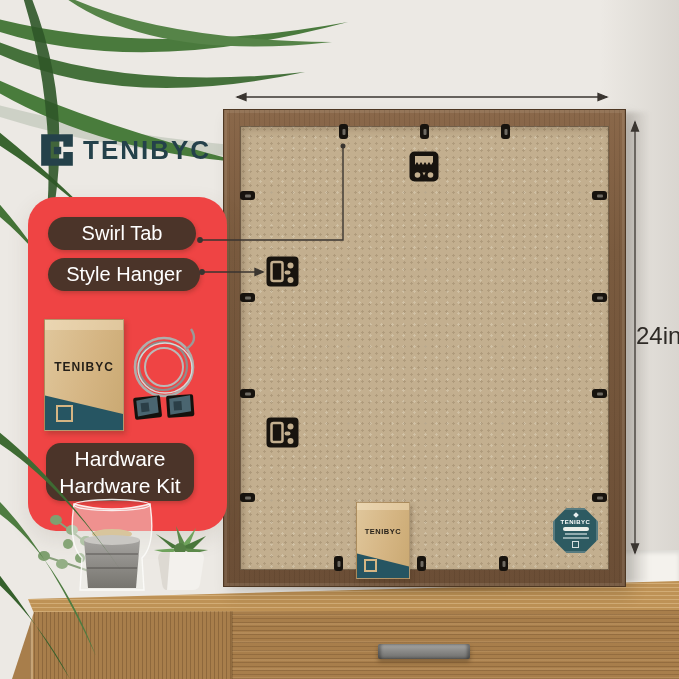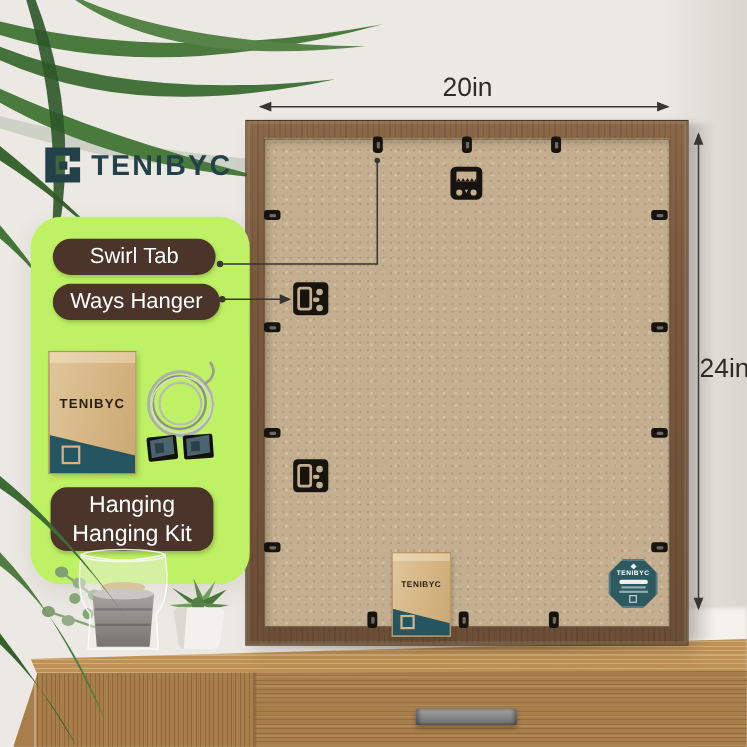--- a/index.html
+++ b/index.html
@@ -61,21 +61,21 @@
     clip-path:polygon(30% 0,70% 0,100% 30%,100% 70%,70% 100%,30% 100%,0 70%,0 30%);
     box-shadow:inset 0 0 0 2px rgba(255,255,255,.20);
     display:flex;flex-direction:column;align-items:center;justify-content:center;gap:2px;}
   .badge-diamond{width:4px;height:4px;background:#E8EFEF;transform:rotate(45deg);}
   .badge-brand{font-size:6px;font-weight:bold;color:#FFFFFF;letter-spacing:.5px;line-height:6px;}
   .badge-bar{width:26px;height:4px;background:#EDEFEA;border-radius:2px;}
   .badge-line{height:2px;background:rgba(230,240,240,.55);}
   .badge-sq{width:5px;height:5px;border:1px solid rgba(255,255,255,.8);}
 
   
-  .card{left:28px;top:197px;width:199px;height:334px;background:#bef264;border-radius:28px;
+  .card{left:28px;top:197px;width:199px;height:334px;background:#ef4444;border-radius:28px;
     z-index:15;box-shadow:0 8px 22px rgba(90,75,55,.12);}
   .pill{position:absolute;background:#4B3429;color:#FFFFFF;border-radius:17px;
     display:flex;align-items:center;justify-content:center;text-align:center;
     font-size:20px;box-shadow:1px 2px 4px rgba(50,30,15,.25);}
   .pill-kit{border-radius:15px;line-height:27px;font-size:21px;}
 
   
   .dresser-top{left:0;top:578px;width:679px;height:42px;z-index:8;
     background:#BE9256;
     clip-path:polygon(28px 21px,679px 3px,679px 42px,36px 40px);
@@ -194,21 +194,21 @@
     <div class="badge-diamond"></div>
     <div class="badge-brand">TENIBYC</div>
     <div class="badge-bar"></div>
     <div class="badge-line" style="width:22px;"></div>
     <div class="badge-line" style="width:26px;"></div>
     <div class="badge-sq"></div>
   </div>
 
   <div class="abs card">
     <div class="pill" style="left:20px;top:20px;width:148px;height:33px;">Swirl Tab</div>
-    <div class="pill" style="left:20px;top:61px;width:152px;height:33px;">Ways Hanger</div>
+    <div class="pill" style="left:20px;top:61px;width:152px;height:33px;">Style Hanger</div>
 
     <div class="envelope" style="position:absolute;left:16px;top:122px;width:78px;height:110px;">
       <div class="env-fold"></div>
       <div class="env-brand" style="top:40px;font-size:12px;letter-spacing:1px;">TENIBYC</div>
       <div class="env-teal" style="height:42px;"></div>
       <div class="env-logo" style="left:11px;bottom:8px;width:13px;height:13px;"></div>
     </div>
 
     <svg style="position:absolute;left:98px;top:130px;" width="76" height="76">
       <circle cx="38" cy="40" r="29" stroke="#AEAEAC" stroke-width="2.6" fill="none"></circle>
@@ -224,21 +224,21 @@
         <polygon points="3,3 24,1 24,17 3,19" fill="#4A6570"></polygon>
         <rect x="7" y="6" width="8" height="9" fill="#2B3F47"></rect>
       </g>
       <g transform="translate(35,3) rotate(-4)">
         <rect x="0" y="0" width="27" height="22" rx="2" fill="#14110D"></rect>
         <polygon points="3,3 24,1 24,17 3,19" fill="#4A6570"></polygon>
         <rect x="7" y="6" width="8" height="9" fill="#2B3F47"></rect>
       </g>
     </svg>
 
-    <div class="pill pill-kit" style="left:18px;top:246px;width:148px;height:58px;">Hanging Hanging Kit</div>
+    <div class="pill pill-kit" style="left:18px;top:246px;width:148px;height:58px;">Hardware Hardware Kit</div>
   </div>
 
   <div class="abs dresser-top">
     <div class="grain"></div>
   </div>
   <div class="abs under-frame-shadow"></div>
   <div class="abs dresser-front">
     <div class="dresser-edge"></div>
     <div class="front-grain-left"></div>
     <div class="front-grain-right"></div>
@@ -313,16 +313,15 @@
       <circle cx="343" cy="146" r="1.8"></circle>
     </g>
 
     <g stroke="#3A3530" stroke-width="1.4" fill="#3A3530">
       <line x1="202" y1="272" x2="257" y2="272"></line>
       <circle cx="202" cy="272" r="2.2"></circle>
       <polygon points="263,272 255,268.5 255,275.5"></polygon>
     </g>
   </svg>
 
-  <div class="abs dim-label" style="left:385px;top:66px;width:80px;text-align:center;">20in</div>
   <div class="abs dim-label" style="left:636px;top:322px;">24in</div>
 
 </div>
 
 </body></html>

